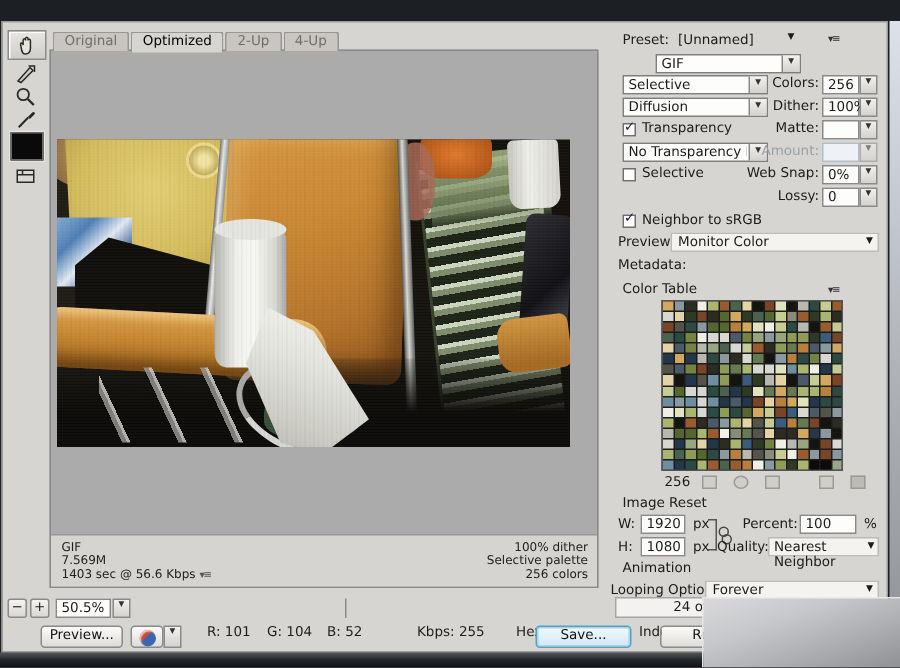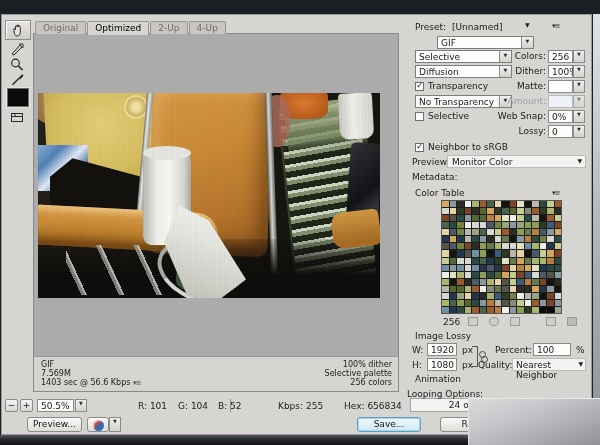--- a/index.html
+++ b/index.html
@@ -89,21 +89,21 @@
   .ph-roll-top{left:105px;top:53px;width:48px;height:14px;border-radius:50%;background:#e4e4e0;}
   .ph-sheet{left:126px;top:112px;width:82px;height:98px;
     background:linear-gradient(200deg,#f5f5f2 0%,#e4e4df 40%,#cfcfc8 72%,#b9b9b2 100%);
     clip-path:polygon(18% 0,55% 16%,100% 76%,62% 100%,28% 92%,0 38%);}
   .ph-grain{left:0;top:0;right:0;bottom:0;
     background:repeating-linear-gradient(0deg,rgba(255,255,255,.025) 0 1px,transparent 1px 2px),
                repeating-linear-gradient(90deg,rgba(0,0,0,.03) 0 1px,transparent 1px 3px);}
   
   .sbtn{position:absolute;height:13px;box-sizing:border-box;border:1px solid #8a8a8a;border-radius:2px;
     background:linear-gradient(180deg,#f5f4f2,#d9d7d3);text-align:center;line-height:11px;font-size:9px;}
-  .zrow-text{position:absolute;top:401px;font-size:9px;color:#1d1d1d;padding-left:38px;}
+  .zrow-text{position:absolute;top:417px;font-size:9px;color:#1d1d1d;padding-left:38px;}
   .vsep{position:absolute;left:230px;top:399px;width:1px;height:13px;background:#8c8c8c;}
   .framebox{position:absolute;left:410px;top:398px;width:115px;height:14px;background:#f3f2f0;
     border:1px solid #a5a5a5;box-sizing:border-box;text-align:center;line-height:12px;}
   .btn{position:absolute;height:15px;box-sizing:border-box;border:1px solid #8a8a8a;border-radius:3px;
     background:linear-gradient(180deg,#fbfbfa,#dedcd8);text-align:center;line-height:13px;font-size:9px;color:#111;}
   .btn.default{border:1px solid #58a0c4;background:linear-gradient(180deg,#f0fafe,#cfe7f3);
     box-shadow:0 0 0 1px #a9d4e8 inset;}
   .globe{width:11px;height:11px;border-radius:50%;display:inline-block;margin-top:2px;
     background:linear-gradient(135deg,#c84a3a 0 42%,#3a66b0 42% 100%);box-shadow:inset 1px 1px 1px rgba(255,255,255,.7);}
   
@@ -571,21 +571,21 @@
       <div style="background: rgb(11, 11, 9);"></div>
       <div style="background: rgb(154, 167, 140);"></div>
     </div>
   <div class="rp-label" style="left:443px;top:317px">256</div>
   <div class="ct-icon" style="left:468px"></div>
   <div class="ct-icon" style="left:489px;border-radius:50%"></div>
   <div class="ct-icon" style="left:510px"></div>
   <div class="ct-icon" style="left:546px"></div>
   <div class="ct-icon" style="left:567px;background:#bdbbb6"></div>
 
-  <div class="hdr" style="left:415px;top:331px">Image Lossy</div>
+  <div class="hdr" style="left:415px;top:331px">Image Reset</div>
   <div class="rp-label" style="left:412px;top:345px">W:</div>
   <div class="vbox" style="left:427px;top:343px;width:30px">1920</div>
   <div class="rp-label" style="left:462px;top:345px">px</div>
   <div class="rp-label" style="left:412px;top:360px">H:</div>
   <div class="vbox" style="left:427px;top:358px;width:30px">1080</div>
   <div class="rp-label" style="left:462px;top:360px">px</div>
   <div class="bracket"></div>
   <div class="chain">
       <i></i>
       <i></i>
@@ -594,16 +594,20 @@
   <div class="vbox" style="left:533px;top:343px;width:38px">100</div>
   <div class="rp-label" style="left:576px;top:345px">%</div>
   <div class="rp-label" style="left:478px;top:360px">Quality:</div>
   <div class="flat" style="left:512px;top:358px;width:74px">
     <span class="cv" style="position:absolute;left:3px;top:1px">Nearest Neighbor</span>
     <span style="position:absolute;right:2px;top:1px;font-size:6px">▼</span>
   </div>
 
   <div class="hdr" style="left:415px;top:374px">Animation</div>
   <div class="rp-label" style="left:407px;top:389px">Looping Options:</div>
+  <div class="flat" style="left:470px;top:387px;width:116px">
+    <span class="cv" style="position:absolute;left:4px;top:1px">Forever</span>
+    <span style="position:absolute;right:3px;top:1px;font-size:6px">▼</span>
+  </div>
 
   <div class="bg-bottom"></div>
   <div class="overlay-gray"></div>
 </div>
 
 </body></html>

